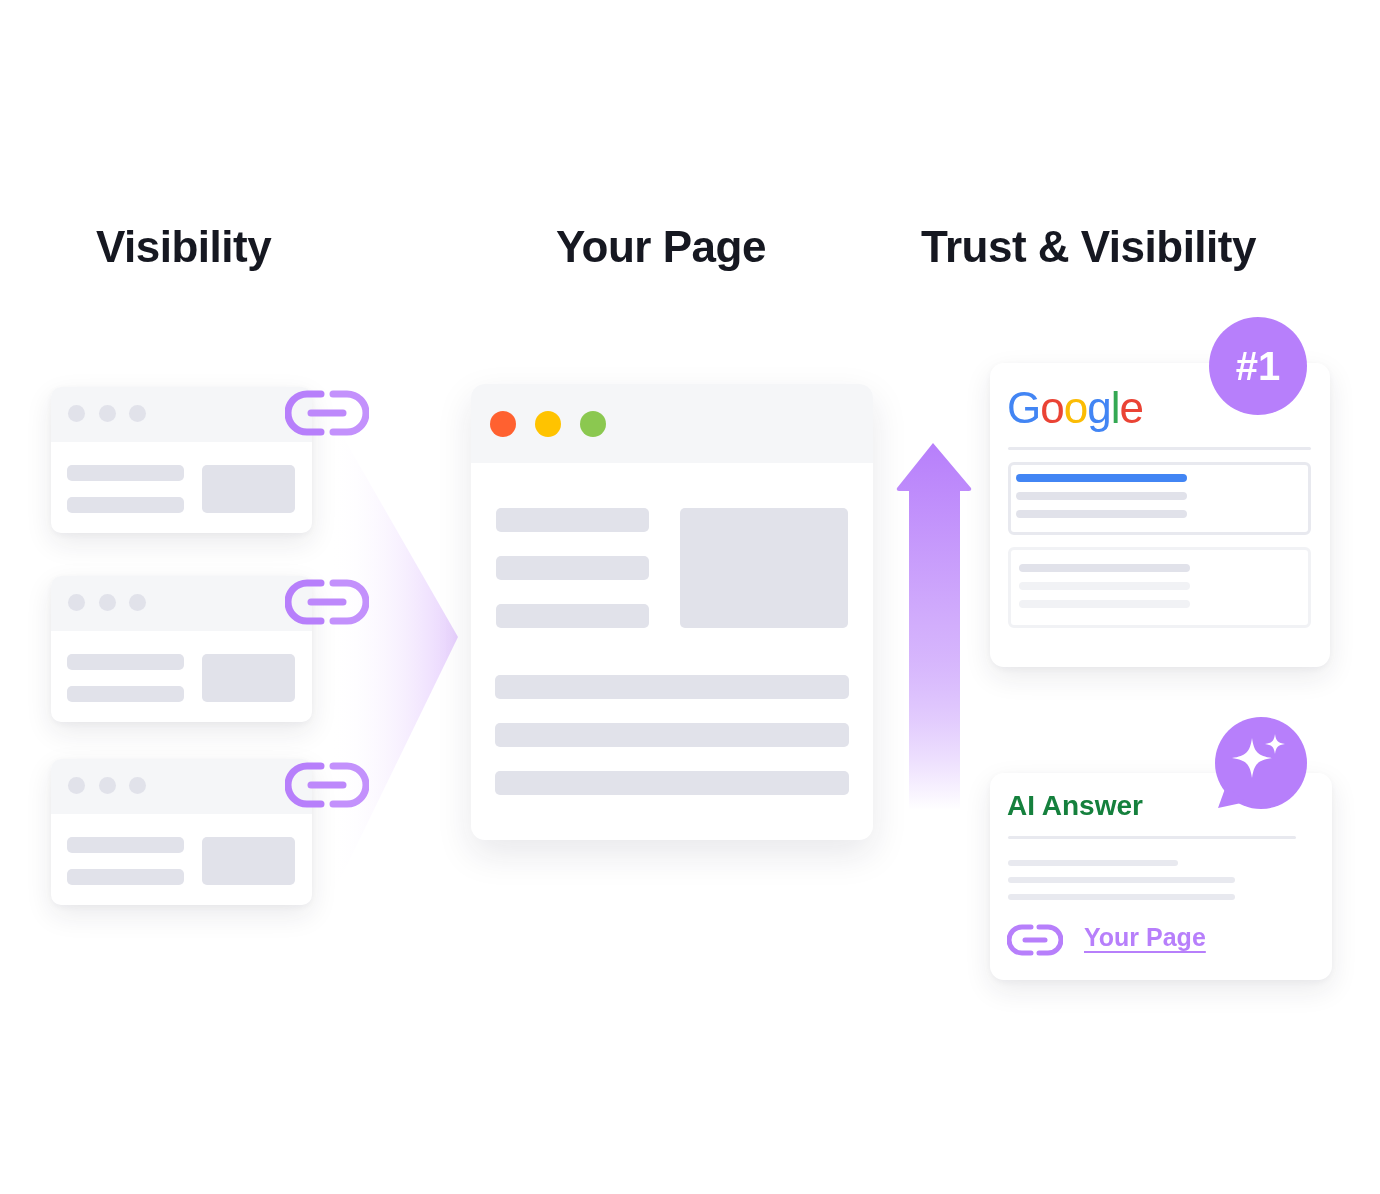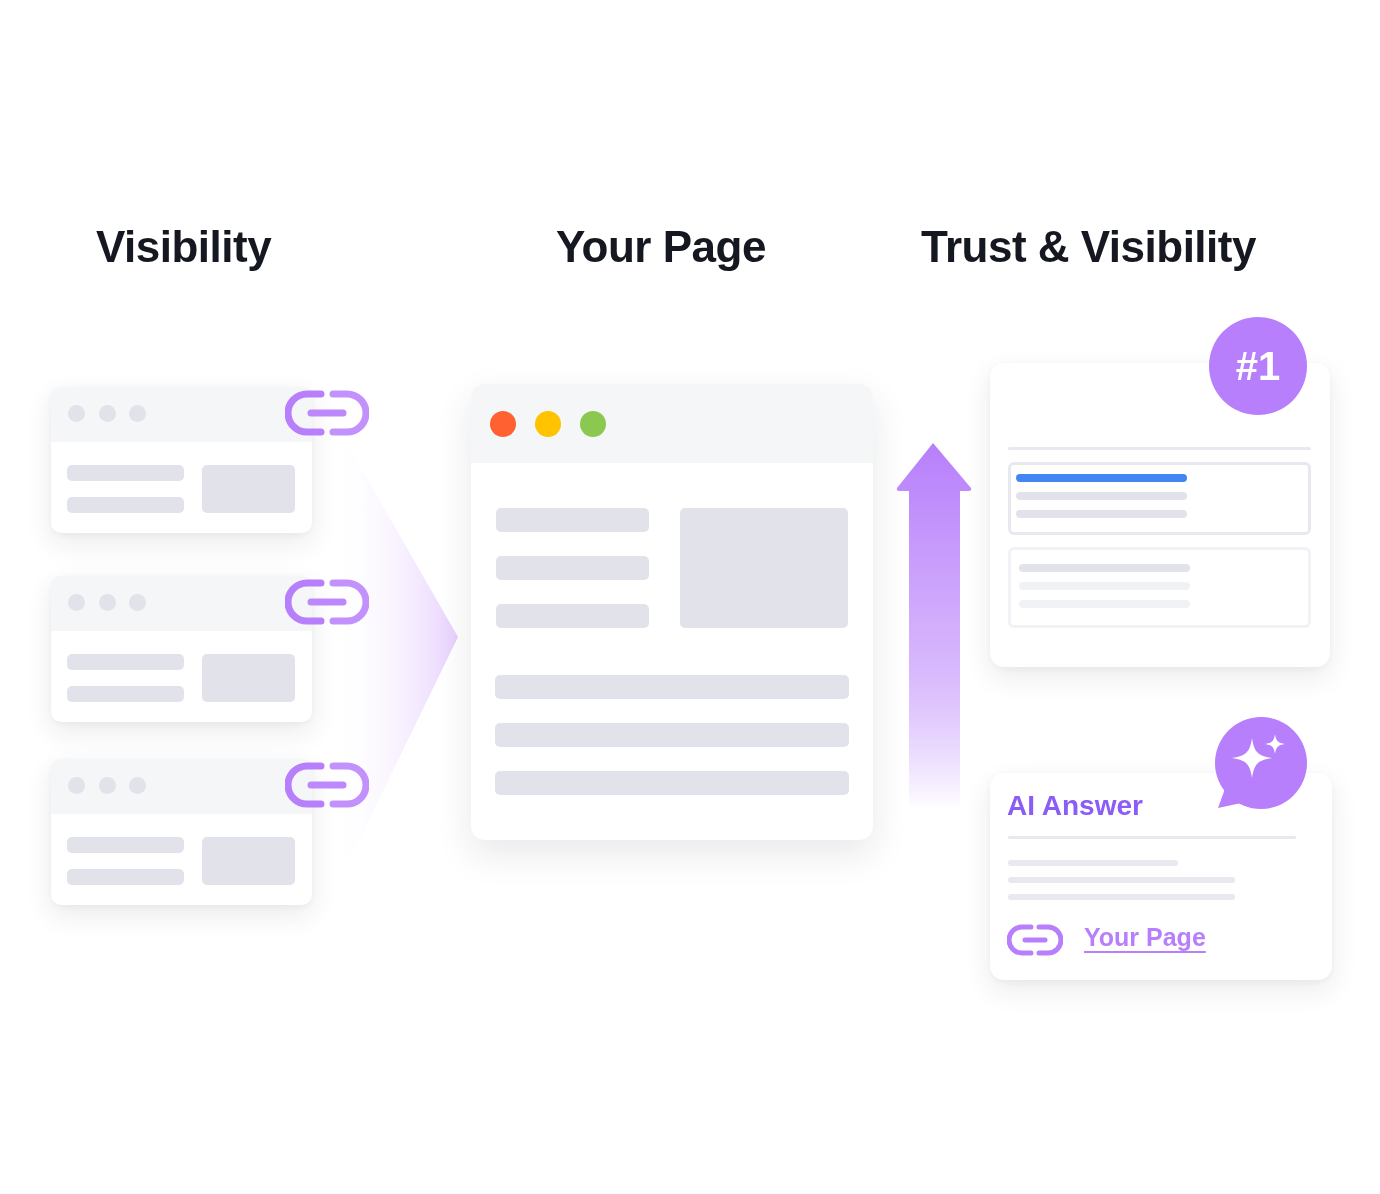--- a/index.html
+++ b/index.html
@@ -109,36 +109,39 @@
     <linearGradient id="ag" x1="0" y1="0" x2="0" y2="1">
       <stop offset="0" stop-color="#B77FFB"></stop>
       <stop offset="0.5" stop-color="#D2AEFC"></stop>
       <stop offset="1" stop-color="#B77FFB" stop-opacity="0"></stop>
     </linearGradient>
   </defs>
   <path d="M39 3 L77 48 Q78 51 75 51 L66 51 L66 370 L15 370 L15 51 L5 51 Q2 51 3 48 Z" fill="url(#ag)"></path>
 </svg>
 
 <div class="card" style="left:990px;top:363px;width:340px;height:304px;border-radius:14px;">
+  <div class="google-word" style="left:17px;top:20px;">
+    <span style="color:#4285F4;">G</span><span style="color:#EA4335;">o</span><span style="color:#FBBC05;">o</span><span style="color:#4285F4;">g</span><span style="color:#34A853;">l</span><span style="color:#EA4335;">e</span>
+  </div>
   <div class="abs" style="left:18px;top:84px;width:303px;height:3px;background:#e8e9ef;border-radius:2px;"></div>
   <div class="abs" style="left:18px;top:99px;width:297px;height:67px;border:3px solid #e8e9ef;border-radius:6px;">
     <div class="bar" style="left:5px;top:9px;width:171px;height:8px;background:#4285F4;"></div>
     <div class="bar" style="left:5px;top:27px;width:171px;height:8px;"></div>
     <div class="bar" style="left:5px;top:45px;width:171px;height:8px;"></div>
   </div>
   <div class="abs" style="left:18px;top:184px;width:297px;height:75px;border:3px solid #f1f2f5;border-radius:6px;">
     <div class="bar" style="left:8px;top:14px;width:171px;height:8px;"></div>
     <div class="bar" style="left:8px;top:32px;width:171px;height:8px;background:#f1f2f5;"></div>
     <div class="bar" style="left:8px;top:50px;width:171px;height:8px;background:#f1f2f5;"></div>
   </div>
 </div>
 <div class="abs" style="left:1209px;top:317px;width:98px;height:98px;border-radius:50%;background:#B77FFB;color:#fff;font-size:40px;font-weight:700;display:flex;align-items:center;justify-content:center;">#1</div>
 
 <div class="card" style="left:990px;top:773px;width:342px;height:207px;border-radius:14px;">
-  <div class="abs" style="left:17px;top:17px;font-size:28px;font-weight:700;color:#8b5cf6;">AI Answer</div>
+  <div class="abs" style="left:17px;top:17px;font-size:28px;font-weight:700;color:#15803d;">AI Answer</div>
   <div class="abs" style="left:18px;top:63px;width:288px;height:3px;background:#e8e9ef;border-radius:2px;"></div>
   <div class="bar" style="left:18px;top:87px;width:170px;height:6px;background:#e8e9ef;"></div>
   <div class="bar" style="left:18px;top:104px;width:227px;height:6px;background:#e8e9ef;"></div>
   <div class="bar" style="left:18px;top:121px;width:227px;height:6px;background:#e8e9ef;"></div>
   <svg class="abs" style="left:17px;top:151px;" width="56" height="32" viewBox="0 0 56 32">
     <path d="M24 3 H15 A13 13 0 0 0 15 29 H24" fill="none" stroke="#B77FFB" stroke-width="5" stroke-linecap="round"></path>
     <path d="M32 3 H41 A13 13 0 0 1 41 29 H32" fill="none" stroke="#B77FFB" stroke-width="5" stroke-linecap="round"></path>
     <line x1="18" y1="16" x2="38" y2="16" stroke="#B77FFB" stroke-width="5" stroke-linecap="round"></line>
   </svg>
   <a class="abs" style="left:94px;top:150px;font-size:25px;font-weight:700;color:#B77FFB;text-decoration:underline;text-underline-offset:5px;">Your Page</a>

